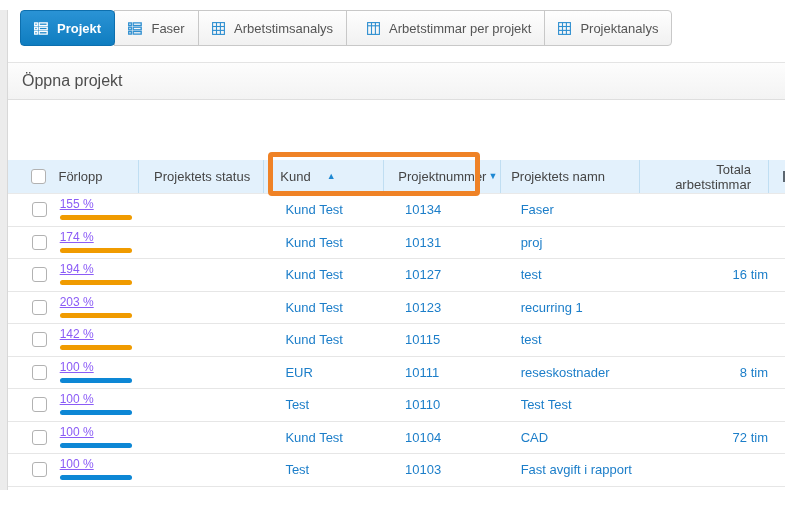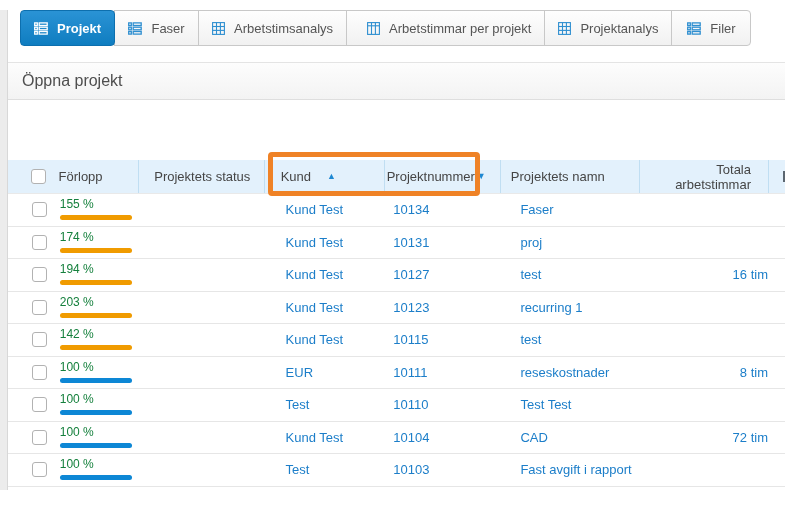--- a/index.html
+++ b/index.html
@@ -33,33 +33,33 @@
 
   
   .table { position:absolute; left:8px; top:160px; width:777px; }
   .thead { display:flex; height:33px; background:var(--header-bg,#e3f1fc); font-size:13px; color:#454545; }
   .th { display:flex; align-items:center; height:100%; }
   .sep { border-left:1px solid #c0def2; }
   .c-check  { width:48px;  }
   .c-prog   { width:92px;  padding-left:6px; }
   .c-status { width:120px; padding-left:15px; }
   .c-kund   { width:85px;  padding-left:16px;margin-left:13px; }
-  .c-num    { width:125px; padding-left:2px;margin-left:40px; }
+  .c-num    { width:125px; padding-left:14px;margin-left:40px; }
   .c-namn   { width:149px; padding-left:10px; }
   .c-tim    { width:138px; justify-content:flex-end; padding-right:17px; text-align:right; }
   .c-clip   { flex:1; }
   .sort-arrow { color:#1e88d2; font-size:9px; line-height:9px; }
   .arrow-kund { margin-left:16px; }
   .arrow-num  { margin-left:2px; }
   .frag { width:2px; height:11px; background:#5b6670; margin-left:14px; }
 
   .tbody { border-top:1px solid #e9e9e9; }
   .row { display:flex; align-items:center; height:32.5px; border-bottom:1px solid #e6e6e6; font-size:13px; }
   .row .c-prog { display:block; align-self:flex-start; padding-top:4px; }
-  .pct { font-size:12px; color:#15803d; line-height:13px; }
+  .pct { font-size:12px; color:#8b5cf6; line-height:13px;text-decoration:underline; }
   .bar { width:72px; height:5px; border-radius:3px; margin-top:4px; background:#ccc; }
   .cell-link { color:var(--link,#1c7ec9); cursor:pointer; text-decoration:none; }
   .c-tim.cell { display:flex; }
 
   .checkbox { width:15px; height:15px; border:1px solid #b2b2b2; border-radius:3px;
               background:#fff; margin-left:24px; cursor:pointer; }
   .thead .checkbox { margin-left:23px; }
 
   
   .hl { position:absolute; left:260px; top:-8px; width:212px; height:44px;
@@ -127,33 +127,20 @@
         <svg width="13" height="13" viewBox="0 0 13 13" fill="none" stroke="currentColor" stroke-width="1.1">
           <rect x="0.6" y="0.6" width="11.8" height="11.8"></rect>
           <line x1="4.5" y1="0.6" x2="4.5" y2="12.4"></line>
             <line x1="8.4" y1="0.6" x2="8.4" y2="12.4"></line>
           <line x1="0.6" y1="4.5" x2="12.4" y2="4.5"></line>
             <line x1="0.6" y1="8.4" x2="12.4" y2="8.4"></line>
         </svg>
       </span>
       <span>Projektanalys</span>
     </button>
-    <button class="tab t-filer">
-      <span class="icon">
-        <svg width="14" height="13" viewBox="0 0 14 13" fill="none" stroke="currentColor" stroke-width="1.3">
-          <rect x="0.7" y="0.9" width="2.6" height="2.6"></rect>
-            <rect x="5.2" y="0.9" width="8" height="2.6"></rect>
-          <rect x="0.7" y="5.2" width="2.6" height="2.6"></rect>
-            <rect x="5.2" y="5.2" width="8" height="2.6"></rect>
-          <rect x="0.7" y="9.5" width="2.6" height="2.6"></rect>
-            <rect x="5.2" y="9.5" width="8" height="2.6"></rect>
-        </svg>
-      </span>
-      <span>Filer</span>
-    </button>
   </div>
 
   <div class="section-band">
     <span>Öppna projekt</span>
   </div>
 
   <div class="table">
     <div class="thead">
       <div class="th c-check">
         <div class="checkbox"></div>

